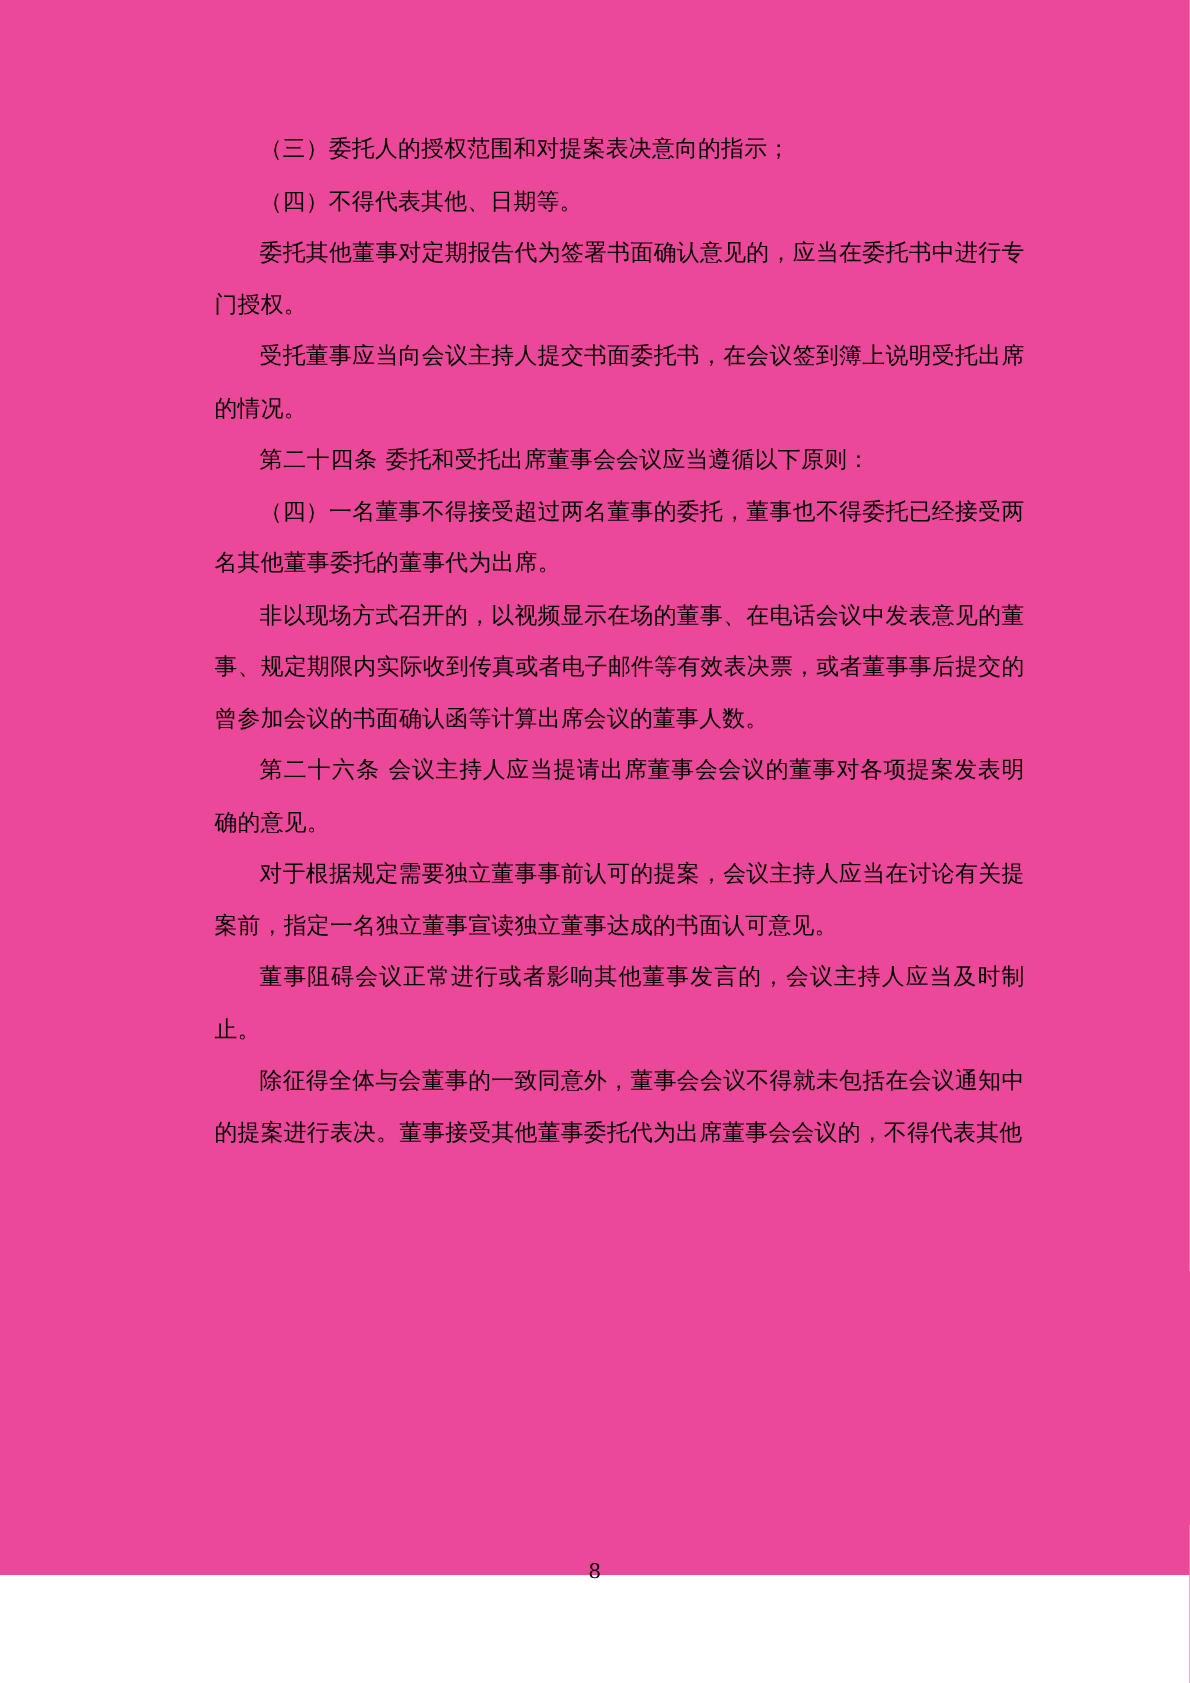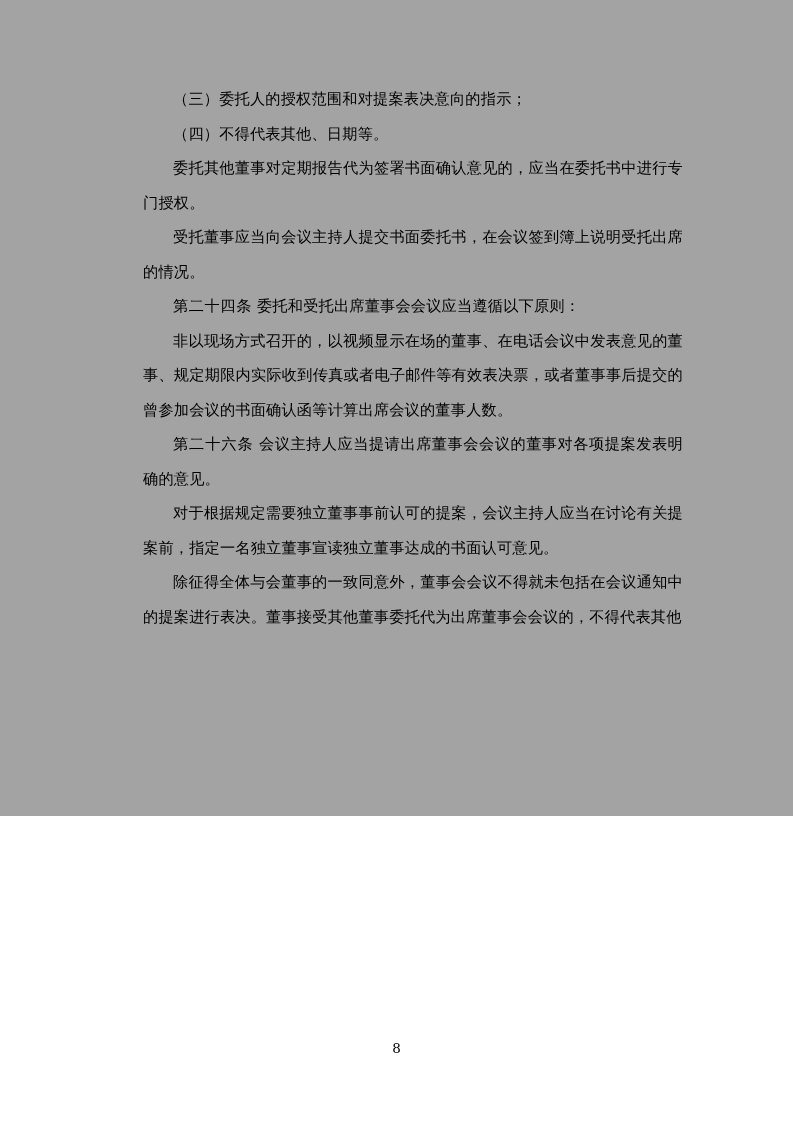--- a/index.html
+++ b/index.html
@@ -13,22 +13,22 @@
     font-family: "DejaVu Serif", "Liberation Serif", serif;
     color: #000000;
     position: relative;
     overflow: hidden;
   }
   .page {
     position: absolute;
     left: 0;
     top: 0;
     width: 793px;
-    height: 816px;
-    background: #a3a3a3;
+    height: 1050px;
+    background: #ec4899;
   }
   .content {
     position: absolute;
     left: 143px;
     top: 82px;
     width: 540px;
   }
   p.para {
     margin: 0 0 0 0;
     font-size: 15.2px;
@@ -60,25 +60,27 @@
 <div class="page">
   <div class="content">
 
     <p class="para indent"><span>（三）委托人的授权范围和对提案表决意向的指示；</span></p>
     <p class="para indent"><span>（四）不得代表其他、日期等。</span></p>
     <p class="para indent"><span>委托其他董事对定期报告代为签署书面确认意见的，应当在委托书中进行专门授权。</span></p>
     <p class="para indent"><span>受托董事应当向会议主持人提交书面委托书，在会议签到簿上说明受托出席的情况。</span></p>
 
     <p class="para indent"><span class="art-label">第二十四条</span> <span>委托和受托出席董事会会议应当遵循以下原则：</span></p>
 
+    <p class="para indent"><span>（四）一名董事不得接受超过两名董事的委托，董事也不得委托已经接受两名其他董事委托的董事代为出席。</span></p>
 
 
     <p class="para indent"><span>非以现场方式召开的，以视频显示在场的董事、在电话会议中发表意见的董事、规定期限内实际收到传真或者电子邮件等有效表决票，或者董事事后提交的曾参加会议的书面确认函等计算出席会议的董事人数。</span></p>
 
     <p class="para indent"><span class="art-label">第二十六条</span> <span>会议主持人应当提请出席董事会会议的董事对各项提案发表明确的意见。</span></p>
 
     <p class="para indent"><span>对于根据规定需要独立董事事前认可的提案，会议主持人应当在讨论有关提案前，指定一名独立董事宣读独立董事达成的书面认可意见。</span></p>
+    <p class="para indent"><span>董事阻碍会议正常进行或者影响其他董事发言的，会议主持人应当及时制止。</span></p>
     <p class="para indent"><span>除征得全体与会董事的一致同意外，董事会会议不得就未包括在会议通知中的提案进行表决。董事接受其他董事委托代为出席董事会会议的，不得代表其他</span></p>
 
   </div>
 
   <div class="pagenum">8</div>
 </div>
 
 </body></html>

